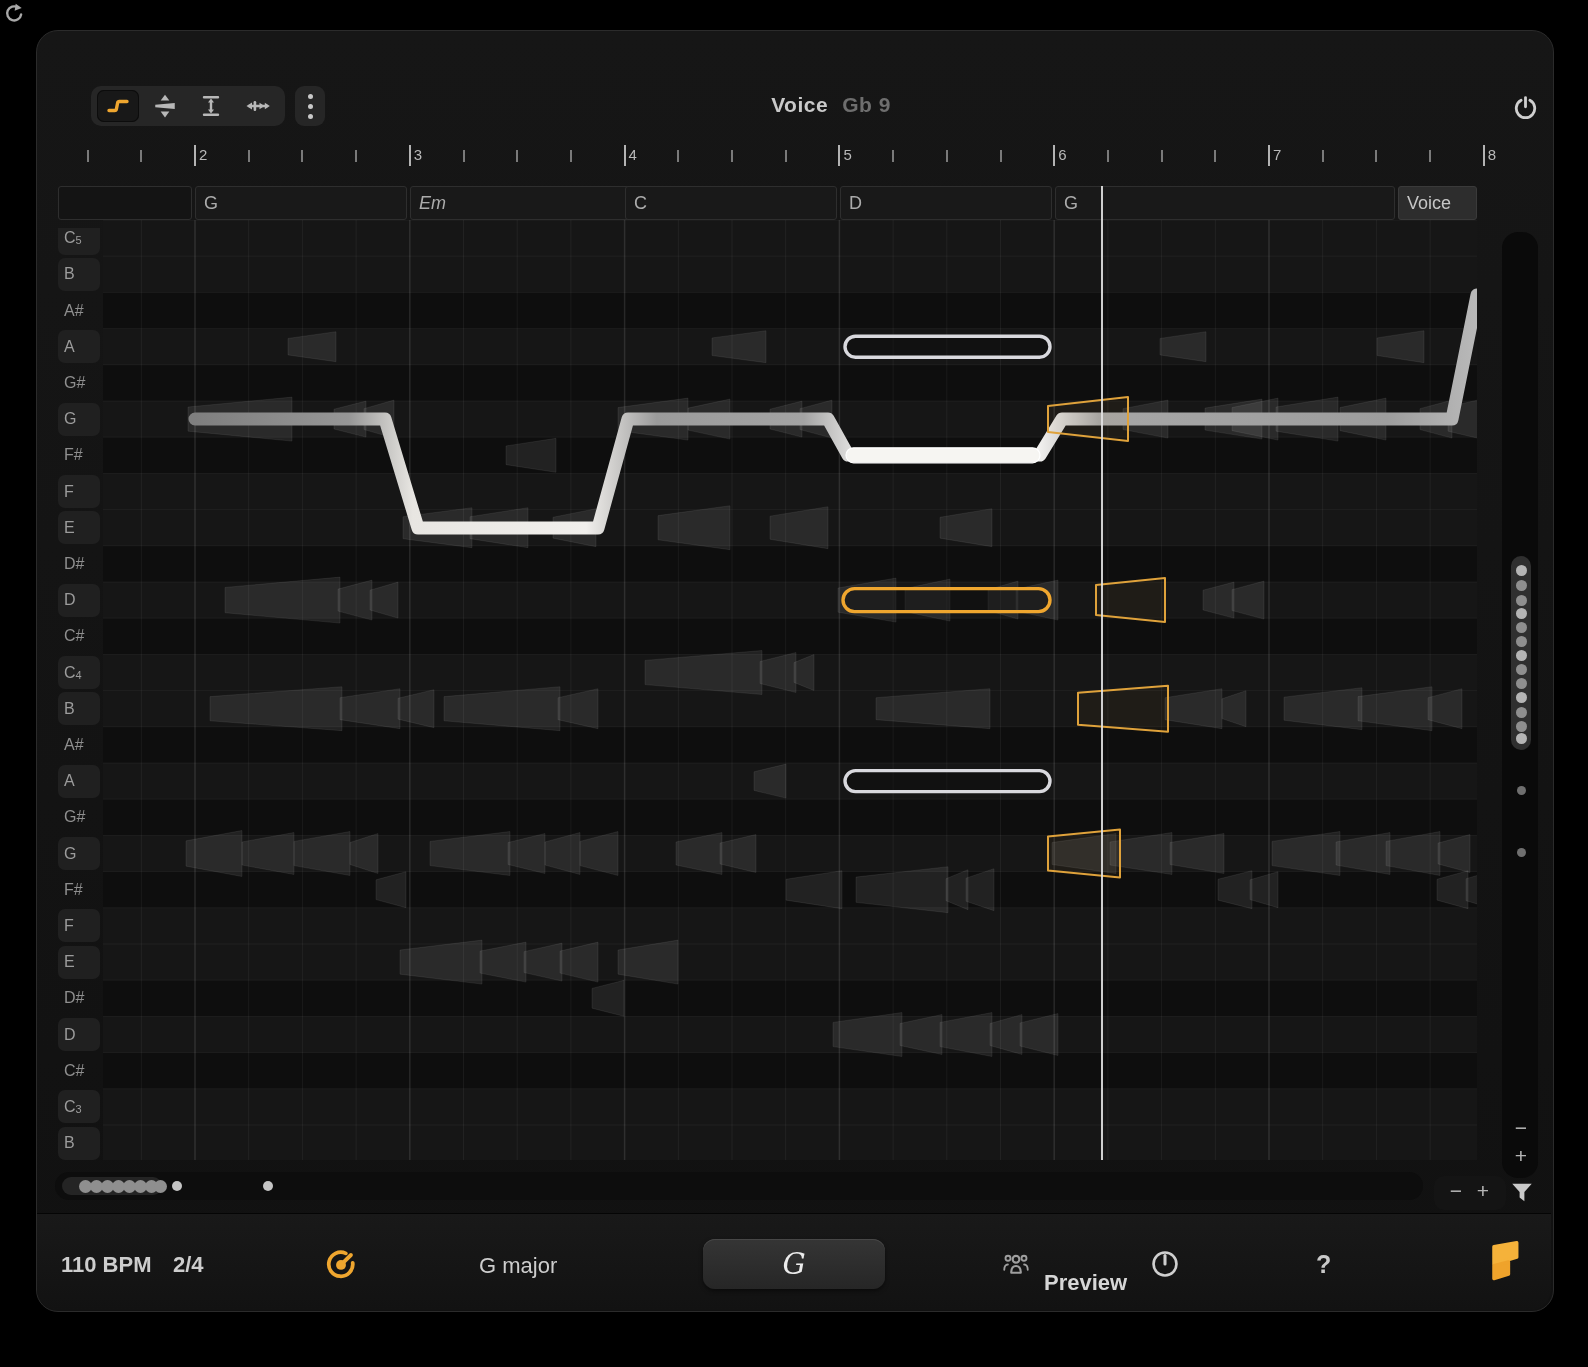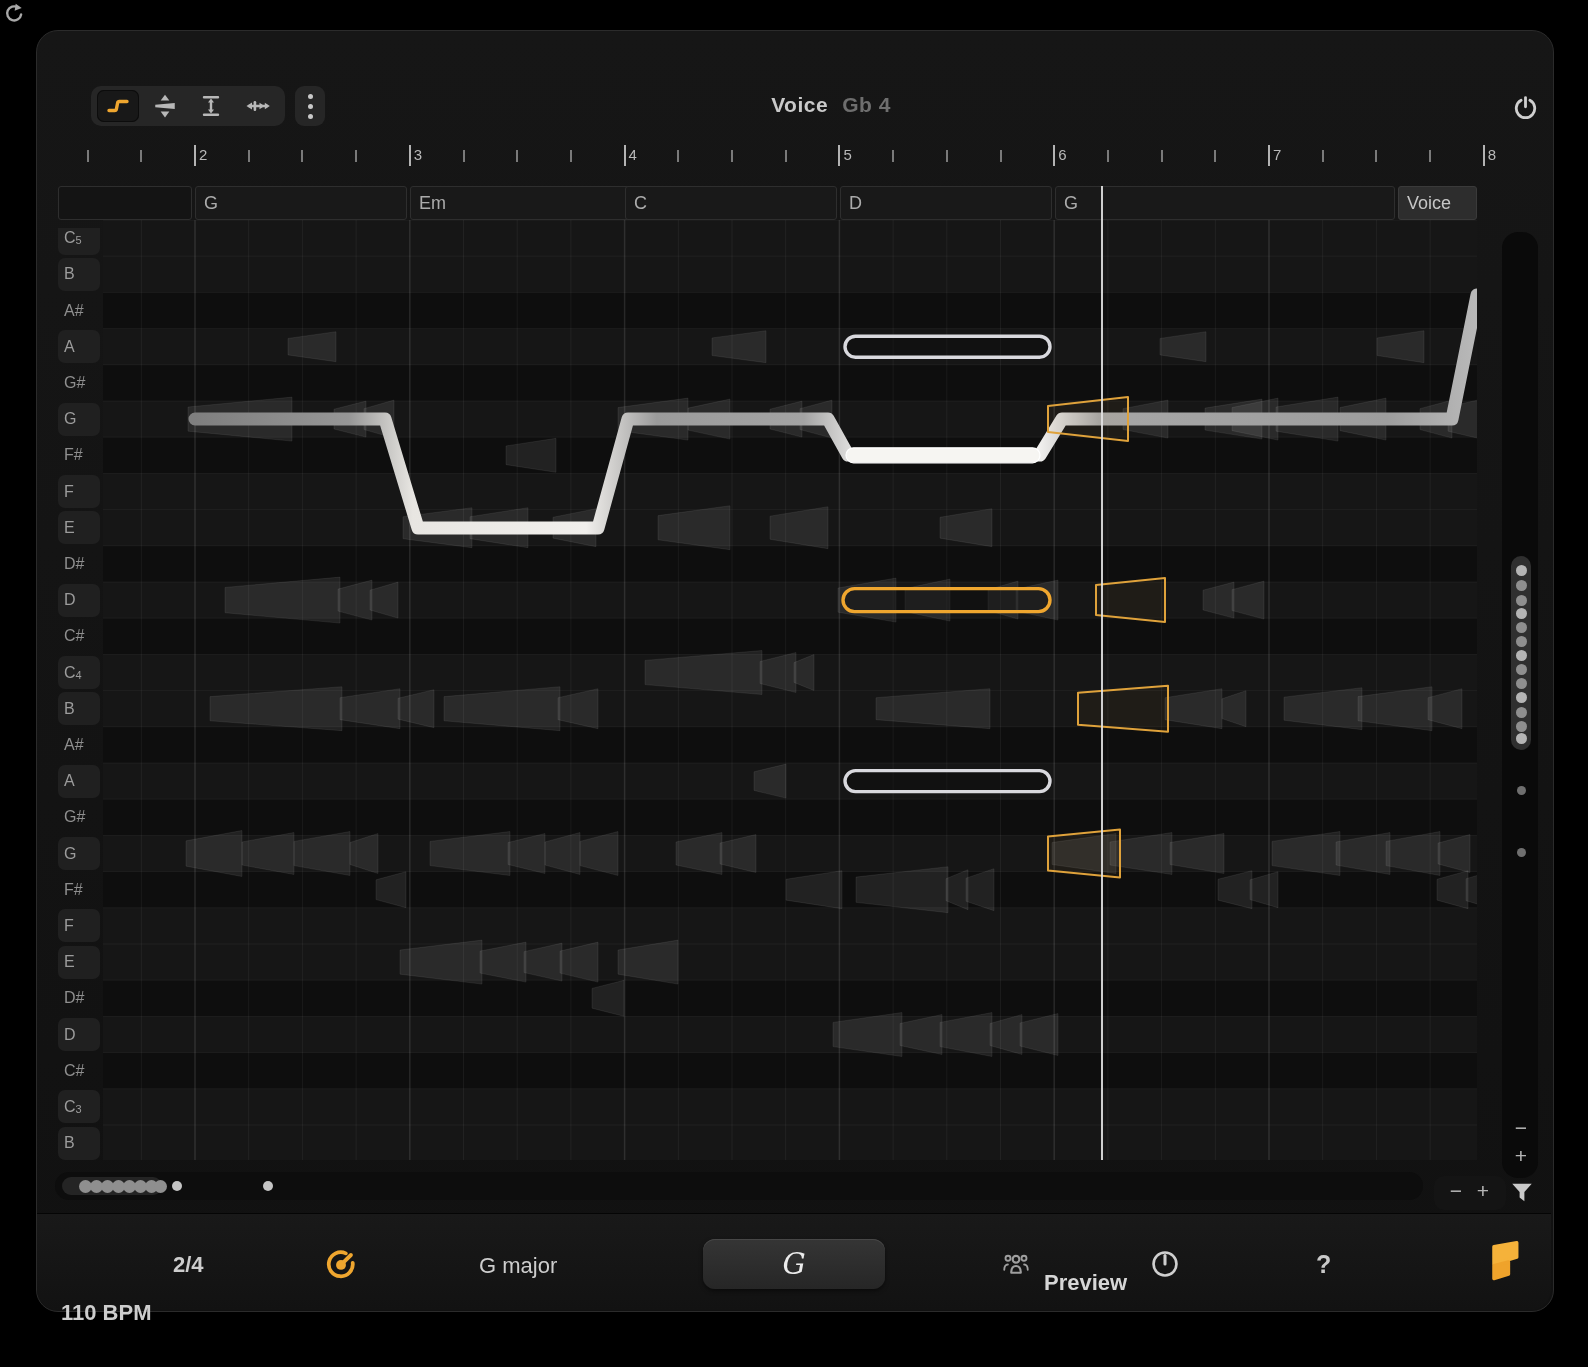--- a/index.html
+++ b/index.html
@@ -91,21 +91,21 @@
         </svg>
       </div>
     </div>
     <div id="kebab" class="abs">
       <span></span>
         <span></span>
         <span></span>
     </div>
 
     <div id="title" class="abs">
-      <span class="t1">Voice</span><span class="t2">Gb 4</span>
+      <span class="t1">Voice</span><span class="t2">Gb 9</span>
     </div>
 
     <div id="powerbtn" class="abs">
       <svg width="27" height="27" viewBox="0 0 24 24">
         <path d="M12 3.2 V11.4" fill="none" stroke="#cfcfcf" stroke-width="2.5" stroke-linecap="round"></path>
         <path d="M8.1 5.6 A8.2 8.2 0 1 0 15.9 5.6" fill="none" stroke="#cfcfcf" stroke-width="2.5" stroke-linecap="round"></path>
       </svg>
     </div>
   </div>
 
@@ -141,21 +141,21 @@
       <div class="barnum" style="left: 1273px; top: 146px;">7</div>
       <div class="tick" style="left: 1321.7px; top: 150px; height: 12px;"></div>
       <div class="tick" style="left: 1375.4px; top: 150px; height: 12px;"></div>
       <div class="tick" style="left: 1429.1px; top: 150px; height: 12px;"></div>
       <div class="tick bar" style="left: 1482.8px; top: 145px; height: 21px;"></div>
       <div class="barnum" style="left: 1487.8px; top: 146px;">8</div>
     </div>
   <div id="chordtrack" class="abs" style="left:0;top:0;width:1588px;height:1367px;pointer-events:none;">
       <div class="chordcell empty" style="left: 58px; width: 134px;"></div>
       <div class="chordcell" style="left: 195px; width: 212px;">G</div>
-      <div class="chordcell" style="left: 410px; width: 250px;">Em</div>
+      <div class="chordcell" style="left: 410px; width: 250px; font-style: italic;">Em</div>
       <div class="chordcell" style="left: 625px; width: 212px;">C</div>
       <div class="chordcell" style="left: 840px; width: 212px;">D</div>
       <div class="chordcell" style="left: 1055px; width: 340px;">G</div>
       <div class="chordcell tracklabel" style="left: 1398px; width: 79px;">Voice</div>
       <div style="left: 1472px; top: 188px; width: 26px; height: 30px;"><svg width="26" height="30" viewBox="0 0 24 26">
           <path d="M16.5 6 A6.5 6.5 0 1 0 19.5 12.5" fill="none" stroke="#a8a8a8" stroke-width="2.2" stroke-linecap="round"></path>
           <polygon points="14.5,2.5 20,6.5 13.5,9" fill="#a8a8a8"></polygon>
         </svg></div>
     </div>
 
@@ -487,21 +487,21 @@
     <div class="abs zoomglyph" style="left:2px;top:3px;">−</div>
     <div class="abs zoomglyph" style="left:29px;top:3px;">+</div>
   </div>
   <div id="funnel" class="abs">
     <svg width="26" height="26" viewBox="0 0 24 24">
       <path d="M3 3.5 H21 L14.2 11 V19.5 L9.8 16.2 V11 Z" fill="#c9c9c9"></path>
     </svg>
   </div>
 
   <div id="bottombar" class="abs">
-    <div class="bartext" style="left:24px;top:38px;margin-top:48px;">110 BPM</div>
+    <div class="bartext" style="left:24px;top:38px;">110 BPM</div>
     <div class="bartext" style="left:136px;top:38px;">2/4</div>
     <div class="abs" style="left:286px;top:32px;">
       <svg width="36" height="36" viewBox="0 0 24 24">
         <path d="M15.2 4.9 A8 8 0 1 0 19.8 11.2" fill="none" stroke="#EFA62F" stroke-width="2.5" stroke-linecap="round"></path>
         <circle cx="12" cy="12.6" r="3.3" fill="#EFA62F"></circle>
         <path d="M13.8 10.8 L18.6 6" stroke="#EFA62F" stroke-width="2.6" stroke-linecap="round"></path>
       </svg>
     </div>
     <div class="bartext" style="left:442px;top:39px;font-weight:500;">G major</div>
     <div id="gbutton" class="abs" style="left:666px;top:25px;">

